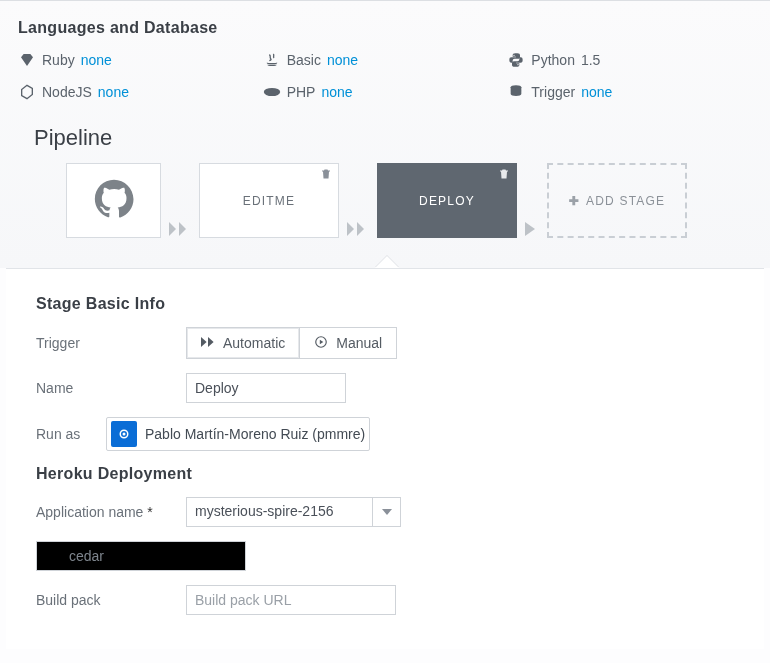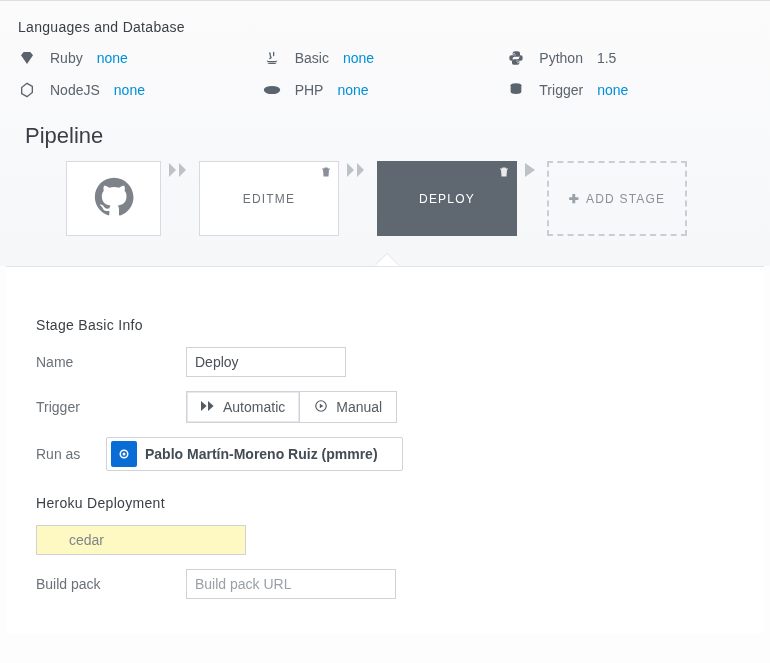--- a/index.html
+++ b/index.html
@@ -12,45 +12,45 @@
   }
 
   
   .top-block {
     padding: 18px 18px 30px 18px;
     border-top: 1px solid #dcdfe3;
     background: linear-gradient(#fbfbfc, #f6f7f9);
   }
 
   h2.section-title {
-    font-size: 14px;
-    font-weight: 400;
+    font-size: 16px;
+    font-weight: 700;
     color: #3a3f46;
     margin-bottom: 14px;
     letter-spacing: .3px;
   }
 
   
   .lang-grid {
     display: grid;
     grid-template-columns: repeat(3, 1fr);
     row-gap: 14px;
   }
-  .lang-item { display: flex; align-items: center; gap: 14px; }
+  .lang-item { display: flex; align-items: center; gap: 6px; }
   .lang-item .ic {
     width: 18px; height: 18px; display:flex; align-items:center; justify-content:center;
     color:#5b636c;
   }
   .lang-item .lbl { color:#5b636c; }
   .lang-item .val-link { color:#0090d7; cursor:pointer; }
   .lang-item .val-plain { color:#5b636c; }
 
   
-  .pipe-title { font-size:22px; font-weight:300; margin:24px 7px 12px; color:#3a3f46; }
-  .pipe-row { display:flex; align-items:flex-start; gap:8px;padding-left:48px; }
+  .pipe-title { font-size:22px; font-weight:300; margin:24px 16px 12px; color:#3a3f46; }
+  .pipe-row { display:flex; align-items:flex-end; gap:8px;padding-left:48px; }
   .stage {
     position:relative;
     width:140px; height:75px;
     background:#ffffff;
     border:1px solid #d7dbe0;
     display:flex; align-items:center; justify-content:center;
     font-size:12px; letter-spacing:1.2px;
     color:#6a7179;
     cursor:pointer;
   }
@@ -82,54 +82,54 @@
     filter: drop-shadow(0 -1px 0 #dfe2e6);
   }
 
   
   .panel {
     background:#fff;
     border-top:1px solid #e1e4e8;
     padding:26px 30px 20px;
     margin:0 6px;
   }
-  .panel h2.section-title { margin-top:24px; margin-bottom:14px; }
+  .panel h2.section-title { margin-top:0; margin-bottom:14px; }
 
   .form-row { display:flex; align-items:center; margin-bottom:14px; }
   .form-row .flabel { width:150px; color:#6a7179; font-size:14px; }
   .req::after { content:" *"; color:#333; }
 
   input.text {
     height:30px; padding:4px 8px;
     border:1px solid #cfd3d8; background:#fff;
     color:#4a5059; font-size:14px;
     width:160px;
   }
   input.text.wide { width:210px; }
-  input.text[readonly] { background:#fef9c3; color:#7e858d;padding-left:32px; }
+  input.text[readonly] { background:#000000; color:#7e858d;padding-left:32px; }
   input.text::placeholder { color:#9aa0a7; }
 
   
   .btn-group { display:flex; }
   .btn-group button {
     height:32px; padding:0 14px;
     border:1px solid #cfd3d8; background:#fff;
     color:#545b63; font-size:14px;
     display:flex; align-items:center; gap:8px;
     cursor:pointer;
   }
   .btn-group button + button { border-left:none; }
   .btn-group button.active { background:#fff; box-shadow: inset 0 0 0 1px #e6e8eb; }
 
   
   .runas-chip {
     display:inline-flex; align-items:center; gap:8px;
-    height:34px; padding:0 24px 0 4px;
+    height:34px; padding:0 4px 0 4px;
     border:1px solid #cfd3d8; border-radius:2px;
-    background:#fff; cursor:pointer;font-weight:bold;
+    background:#fff; cursor:pointer;
   }
   .runas-chip .avatar {
     width:26px; height:26px; background:#0a6dd6;
     display:flex;align-items:center;justify-content:center;
     border-radius:2px;
   }
 
   
   .select {
     display:flex; border:1px solid #cfd3d8; height:30px;
@@ -278,25 +278,20 @@
 
   </div>
 </div>
 
 <div class="panel-wrap">
   <div class="pointer"></div>
 
   <div class="panel">
 
     <h2 class="section-title">Stage Basic Info</h2>
-
-    <div class="form-row">
-      <div class="flabel">Name</div>
-      <input class="text" type="text" value="Deploy" style="">
-    </div>
 
     <div class="form-row">
       <div class="flabel">Trigger</div>
       <div class="btn-group">
         <button class="active">
           <span>
             <svg width="14" height="12" viewBox="0 0 20 14" fill="#545b63">
                 <path d="M0 0l8 7-8 7z"></path>
                 <path d="M10 0l8 7-8 7z"></path>
               </svg>
@@ -308,37 +303,53 @@
             <svg width="14" height="14" viewBox="0 0 24 24" fill="none" stroke="#545b63" stroke-width="2">
                 <circle cx="12" cy="12" r="9"></circle>
                 <path d="M10 8l6 4-6 4z" fill="#545b63" stroke="none"></path>
               </svg>
           </span>
           <span>Manual</span>
         </button>
       </div>
     </div>
 
+    <div class="form-row">
+      <div class="flabel">Name</div>
+      <input class="text" type="text" value="Deploy" style="">
+    </div>
+
 
     <div class="form-row">
       <div class="flabel" style="width:70px">Run as</div>
       <div class="runas-chip">
         <span class="avatar">
           <svg width="18" height="18" viewBox="0 0 24 24" fill="#fff">
               <circle cx="12" cy="12" r="10" fill="#0a6dd6"></circle>
               <circle cx="12" cy="12" r="5" fill="none" stroke="#fff" stroke-width="2"></circle>
               <circle cx="12" cy="12" r="2" fill="#fff"></circle>
             </svg>
         </span>
         <span>Pablo Martín-Moreno Ruiz (pmmre)</span>
       </div>
     </div>
 
     <h2 class="section-title spacer-title">Heroku Deployment</h2>
 
+    <div class="form-row">
+      <div class="flabel req">Application name</div>
+      <div class="select">
+        <div class="sval">mysterious-spire-2156</div>
+        <div class="caret">
+          <svg width="10" height="6" viewBox="0 0 10 6" fill="currentColor">
+              <path d="M0 0h10L5 6z"></path>
+            </svg>
+        </div>
+      </div>
+    </div>
 
     <div class="form-row">
       <input class="text wide" type="text" readonly="" value="cedar" style="">
     </div>
 
     <div class="form-row">
       <div class="flabel">Build pack</div>
       <input class="text wide" type="text" placeholder="Build pack URL" style="">
     </div>
 

